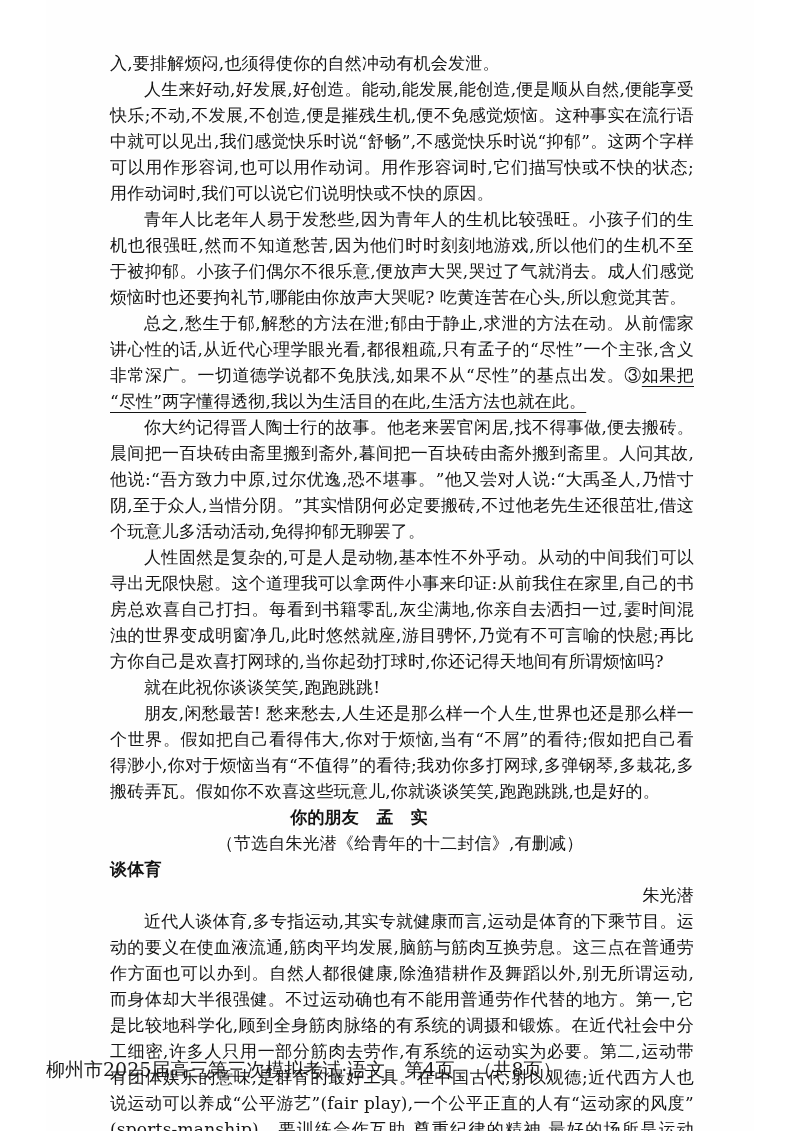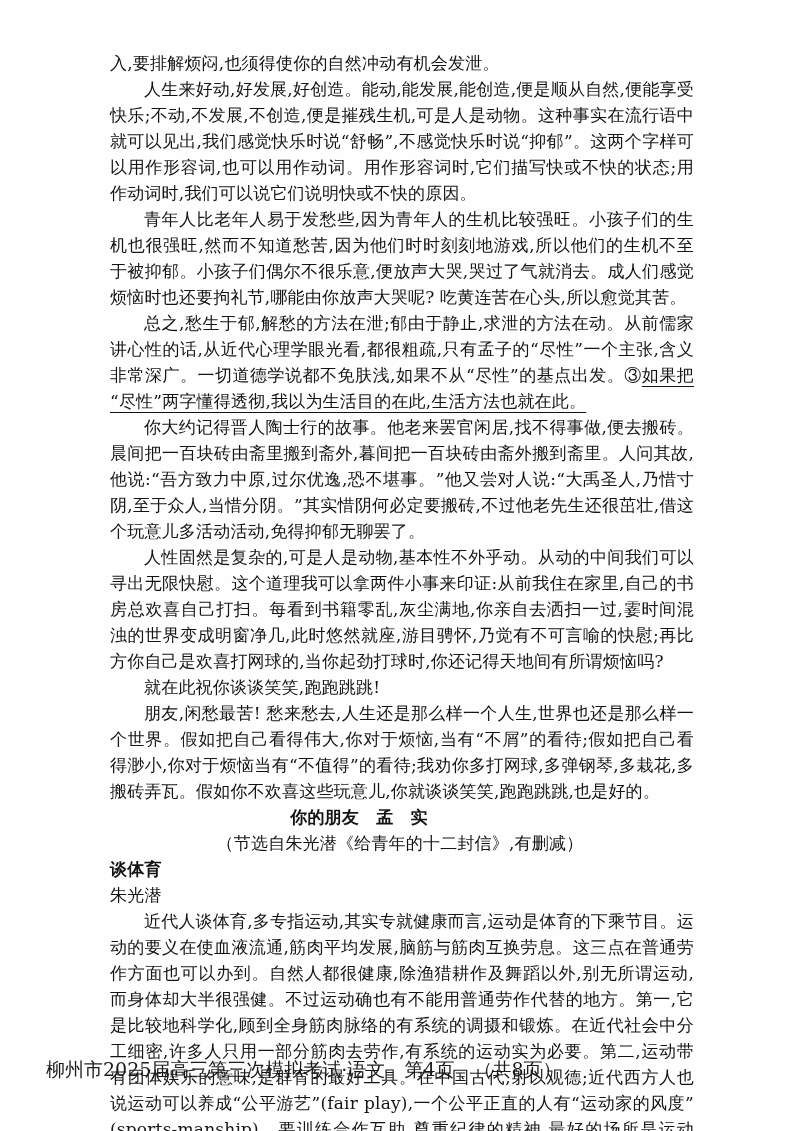--- a/index.html
+++ b/index.html
@@ -23,38 +23,38 @@
   .para.indent{text-indent:2em;}
   .u{
     text-decoration:underline;
     text-underline-offset:5px;
     text-decoration-thickness:1.2px;
   }
   .sig{text-align:center;padding-right:86px;font-weight:bold;}
   .cite{text-align:center;padding-right:4px;}
   .section-label{font-weight:bold;text-indent:2em;}
   .work-title{text-align:left;font-weight:bold;}
-  .work-author{text-align:left;}
+  .work-author{text-align:right;}
   .footer{
     position:absolute;
     left:0;right:40px;
     bottom:48px;
     font-size:19px;
     color:#1a1a1a;
     font-family:"DejaVu Serif","Liberation Serif",serif;
   }
 </style>
 </head>
 <body>
 
 <div class="page">
   <div class="body-text">
     <div>
         <p class="para"><span>入,要排解烦闷,也须得使你的自然冲动有机会发泄。</span></p>
-        <p class="para indent"><span>人生来好动,好发展,好创造。能动,能发展,能创造,便是顺从自然,便能享受快乐;不动,不发展,不创造,便是摧残生机,可是人是动物。这种事实在流行语中就可以见出,我们感觉快乐时说“舒畅”,不感觉快乐时说“抑郁”。这两个字样可以用作形容词,也可以用作动词。用作形容词时,它们描写快或不快的状态;用作动词时,我们可以说它们说明快或不快的原因。</span></p>
+        <p class="para indent"><span>人生来好动,好发展,好创造。能动,能发展,能创造,便是顺从自然,便能享受快乐;不动,不发展,不创造,便是摧残生机,便不免感觉烦恼。这种事实在流行语中就可以见出,我们感觉快乐时说“舒畅”,不感觉快乐时说“抑郁”。这两个字样可以用作形容词,也可以用作动词。用作形容词时,它们描写快或不快的状态;用作动词时,我们可以说它们说明快或不快的原因。</span></p>
         <p class="para indent"><span>青年人比老年人易于发愁些,因为青年人的生机比较强旺。小孩子们的生机也很强旺,然而不知道愁苦,因为他们时时刻刻地游戏,所以他们的生机不至于被抑郁。小孩子们偶尔不很乐意,便放声大哭,哭过了气就消去。成人们感觉烦恼时也还要拘礼节,哪能由你放声大哭呢? 吃黄连苦在心头,所以愈觉其苦。</span></p>
         <p class="para indent"><span>总之,愁生于郁,解愁的方法在泄;郁由于静止,求泄的方法在动。从前儒家讲心性的话,从近代心理学眼光看,都很粗疏,只有孟子的“尽性”一个主张,含义非常深广。一切道德学说都不免肤浅,如果不从“尽性”的基点出发。③</span><span class="u">如果把“尽性”两字懂得透彻,我以为生活目的在此,生活方法也就在此。</span></p>
         <p class="para indent"><span>你大约记得晋人陶士行的故事。他老来罢官闲居,找不得事做,便去搬砖。晨间把一百块砖由斋里搬到斋外,暮间把一百块砖由斋外搬到斋里。人问其故,他说:“吾方致力中原,过尔优逸,恐不堪事。”他又尝对人说:“大禹圣人,乃惜寸阴,至于众人,当惜分阴。”其实惜阴何必定要搬砖,不过他老先生还很茁壮,借这个玩意儿多活动活动,免得抑郁无聊罢了。</span></p>
         <p class="para indent"><span>人性固然是复杂的,可是人是动物,基本性不外乎动。从动的中间我们可以寻出无限快慰。这个道理我可以拿两件小事来印证:从前我住在家里,自己的书房总欢喜自己打扫。每看到书籍零乱,灰尘满地,你亲自去洒扫一过,霎时间混浊的世界变成明窗净几,此时悠然就座,游目骋怀,乃觉有不可言喻的快慰;再比方你自己是欢喜打网球的,当你起劲打球时,你还记得天地间有所谓烦恼吗?</span></p>
         <p class="para indent"><span>就在此祝你谈谈笑笑,跑跑跳跳!</span></p>
         <p class="para indent"><span>朋友,闲愁最苦! 愁来愁去,人生还是那么样一个人生,世界也还是那么样一个世界。假如把自己看得伟大,你对于烦恼,当有“不屑”的看待;假如把自己看得渺小,你对于烦恼当有“不值得”的看待;我劝你多打网球,多弹钢琴,多栽花,多搬砖弄瓦。假如你不欢喜这些玩意儿,你就谈谈笑笑,跑跑跳跳,也是好的。</span></p>
       </div>
     <p class="sig">你的朋友　孟　实</p>
     <p class="cite">（节选自朱光潜《给青年的十二封信》,有删减）</p>
     <p class="work-title">谈体育</p>

